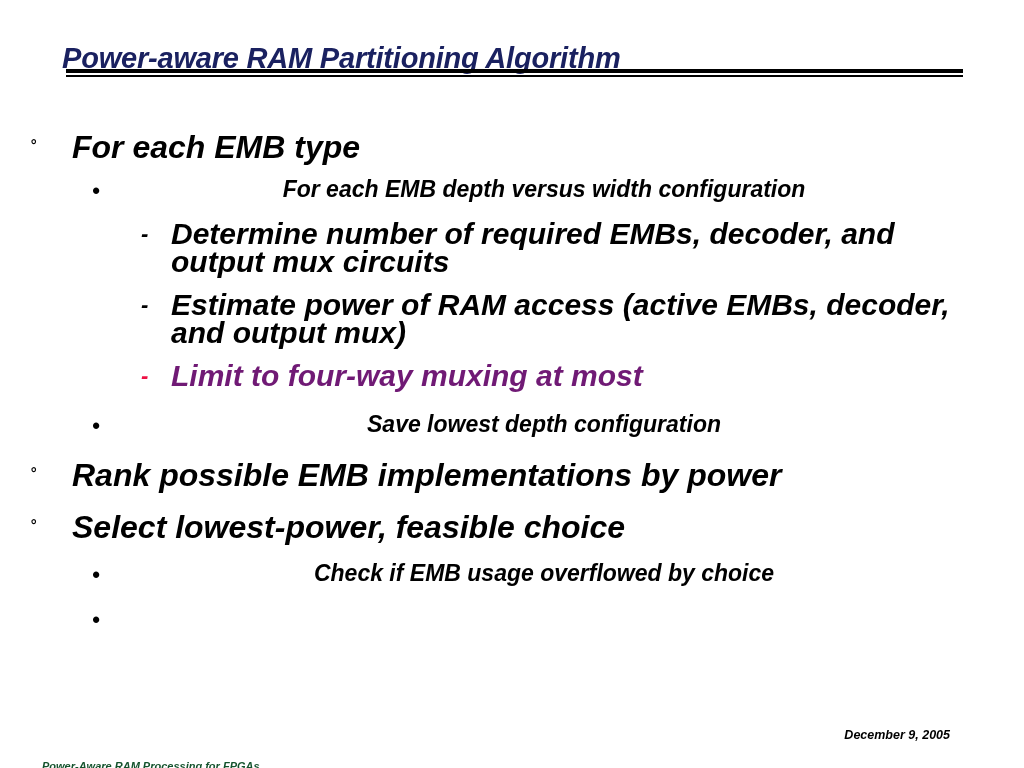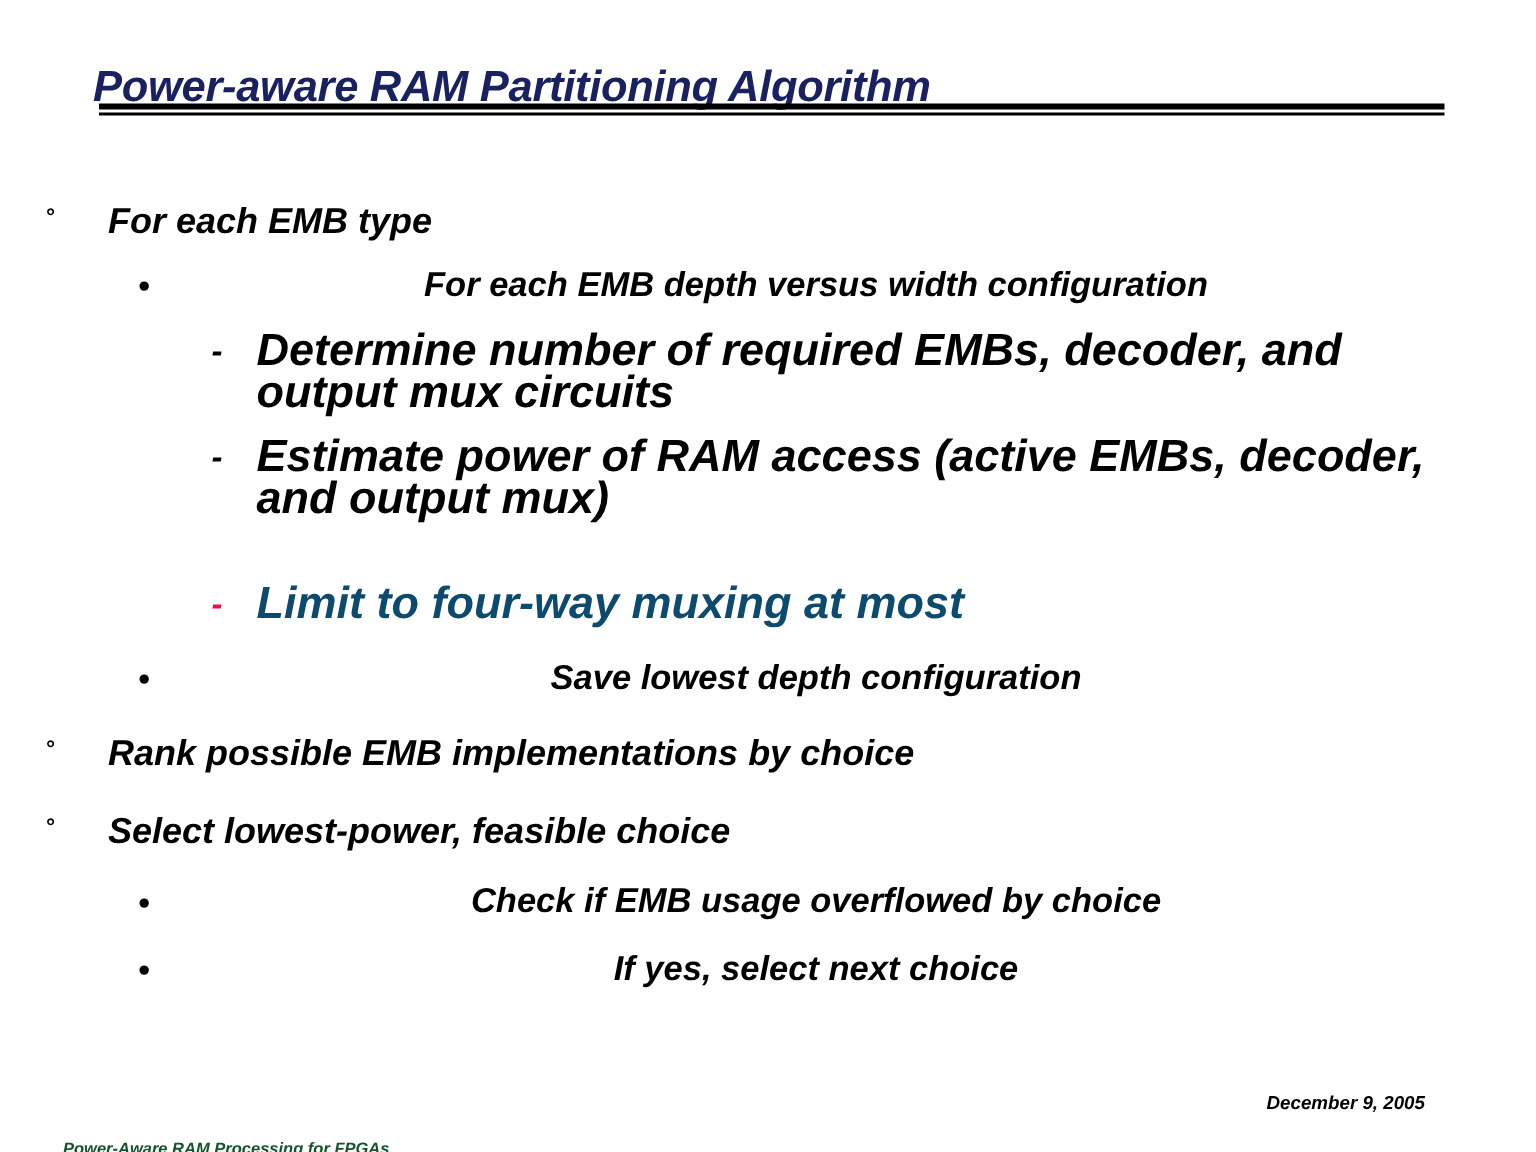--- a/index.html
+++ b/index.html
@@ -85,21 +85,21 @@
     margin-bottom: 7px;
   }
   .lvl1 .marker {
     left: 30px;
     top: 3px;
     font-size: 15px;
     line-height: 20px;
   }
   .lvl1 .btext {
     margin-left: 72px;
-    font-size: 24px;
+    font-size: 32px;
     line-height: 31px;
     max-width: 880px;
   }
 
   
   .lvl2 {
     margin-bottom: 7px;
   }
   .lvl2 .marker {
     left: 92px;
@@ -195,56 +195,55 @@
 
     <div class="bullet-row lvl3">
       <span class="marker">-</span>
       <span class="btext">Estimate power of RAM access (active EMBs, decoder, and output mux)</span>
     </div>
 
     <div class="spacer-md"></div>
 
     <div class="bullet-row lvl3">
       <span class="marker" style="color:#EE1044;">-</span>
-      <span class="btext" style="color:#0c4a6e;margin-top:27px;">Limit to four-way muxing at most</span>
+      <span class="btext" style="color:#701a75;">Limit to four-way muxing at most</span>
     </div>
 
     <div class="spacer-lg"></div>
 
     <div class="bullet-row lvl2">
       <span class="marker">•</span>
       <span class="btext">Save lowest depth configuration</span>
     </div>
 
     <div class="spacer-lg"></div>
 
     <div class="bullet-row lvl1">
       <span class="marker">°</span>
-      <span class="btext">Rank possible EMB implementations by choice</span>
+      <span class="btext">Rank possible EMB implementations by power</span>
     </div>
 
     <div class="spacer-lg"></div>
 
     <div class="bullet-row lvl1">
       <span class="marker">°</span>
       <span class="btext">Select lowest-power, feasible choice</span>
     </div>
 
     <div class="spacer-md"></div>
 
     <div class="bullet-row lvl2">
       <span class="marker">•</span>
       <span class="btext">Check if EMB usage overflowed by choice</span>
     </div>
 
     <div class="spacer-md"></div>
 
     <div class="bullet-row lvl2">
       <span class="marker">•</span>
-      <span class="btext">If yes, select next choice</span>
     </div>
 
   </div>
 
   <div class="footer-left">Power-Aware RAM Processing for FPGAs</div>
 
   <div class="footer-right">December 9, 2005</div>
 
 </div>
 

